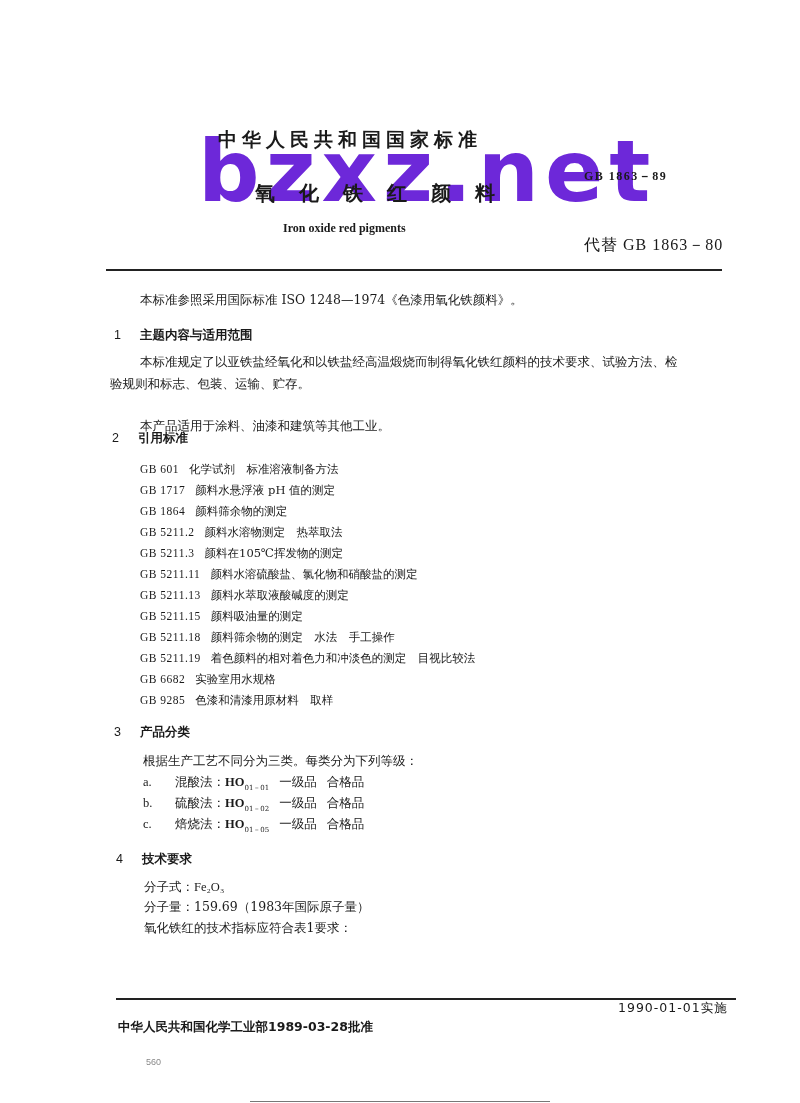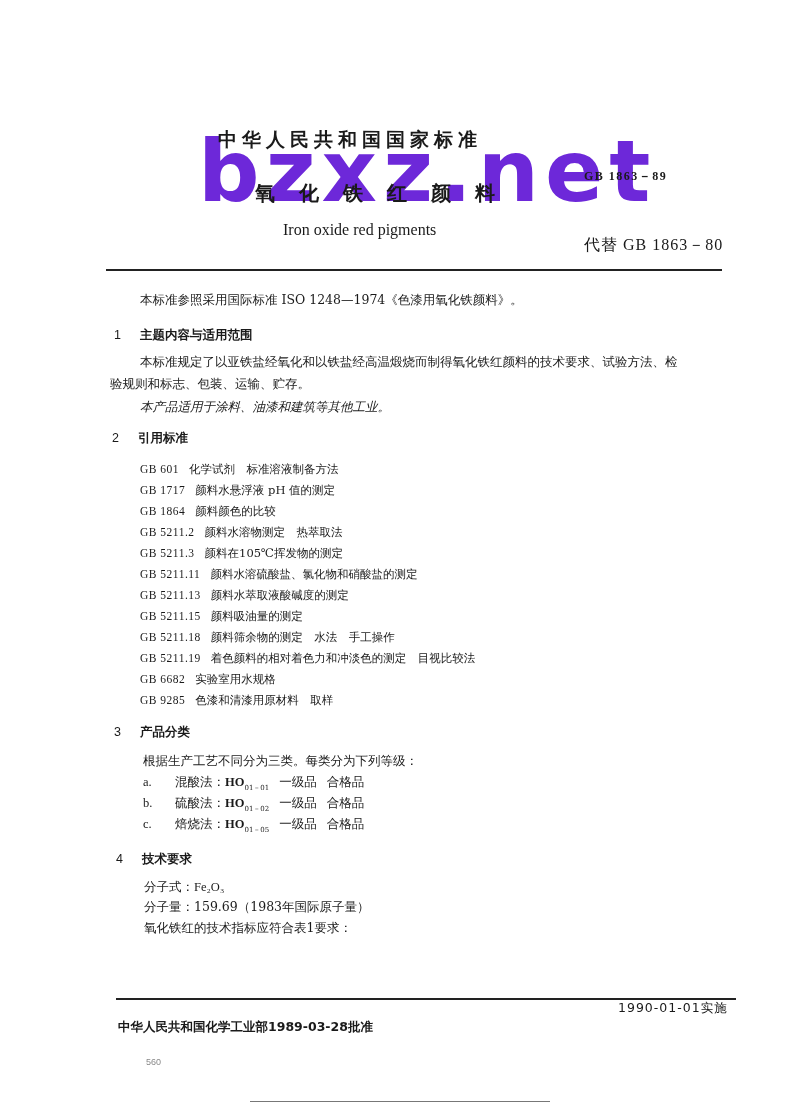--- a/index.html
+++ b/index.html
@@ -15,22 +15,22 @@
   }
   .hdr-cn {
     left: 218px; top: 127px; font-family: "DejaVu Sans", sans-serif; font-weight: bold;
     font-size: 19px; letter-spacing: 5px; z-index: 2;
   }
   .title-cn {
     left: 207px; top: 180px; font-family: "DejaVu Sans", sans-serif; font-weight: bold;
     font-size: 20px; letter-spacing: 24px; z-index: 2; margin-left: 48px;
   }
   .title-en {
-    left: 283px; top: 221px; font-family: "Liberation Serif", serif; font-weight: normal;
-    font-size: 16px; z-index: 2;
+    left: 283px; top: 221px; font-family: "Liberation Serif", serif; font-weight: bold;
+    font-size: 12px; z-index: 2;
   }
   .std-code { left: 584px; top: 168px; font-family: "Liberation Serif", serif; font-size: 12px; font-weight: bold; letter-spacing: 1.5px; z-index: 2; }
   .replaces { left: 584px; top: 207px; font-family: "Liberation Serif", serif; font-size: 16px; letter-spacing: 1px; z-index: 2; margin-top: 28px; }
   .rule { position: absolute; height: 1.5px; background: #222; }
   .body-text { font-size: 12.5px; line-height: 1; }
   .section-h { font-family: "DejaVu Sans", sans-serif; font-weight: bold; font-size: 12.5px; }
   .sec-num { display: inline-block; width: 26px; font-family: "Liberation Sans", sans-serif; font-weight: normal; }
   .ref-item { font-size: 11.5px; }
   .ref-code { display: inline-block; font-family: "Liberation Serif", serif; letter-spacing: 0.5px; margin-right: 10px; }
   .cls-label { display: inline-block; width: 32px; font-family: "Liberation Serif", serif; }
@@ -54,28 +54,28 @@
 
 <div class="rule" style="left:106px; top:269px; width:616px;"></div>
 
 <div class="abs body-text" style="left:140px; top:294px;">本标准参照采用国际标准 ISO 1248—1974《色漆用氧化铁颜料》。</div>
 
 <div class="abs section-h" style="left:114px; top:327px;">
   <span class="sec-num">1</span><span>主题内容与适用范围</span>
 </div>
 <div class="abs body-text" style="left:140px; top:356px;">本标准规定了以亚铁盐经氧化和以铁盐经高温煅烧而制得氧化铁红颜料的技术要求、试验方法、检</div>
 <div class="abs body-text" style="left:110px; top:378px;">验规则和标志、包装、运输、贮存。</div>
-<div class="abs body-text" style="left:140px; top:401px;font-style:italic;">本产品适用于涂料、油漆和建筑等其他工业。</div>
+<div class="abs body-text" style="left:140px; top:420px;">本产品适用于涂料、油漆和建筑等其他工业。</div>
 
 <div class="abs section-h" style="left:112px; top:430px;">
   <span class="sec-num">2</span><span>引用标准</span>
 </div>
 <div class="abs ref-item" style="left:140px; top:462px;"><span class="ref-code">GB 601</span><span>化学试剂　标准溶液制备方法</span></div>
 <div class="abs ref-item" style="left:140px; top:483px;"><span class="ref-code">GB 1717</span><span>颜料水悬浮液 pH 值的测定</span></div>
-<div class="abs ref-item" style="left:140px; top:504px;"><span class="ref-code">GB 1864</span><span>颜料颜色的比较</span></div>
+<div class="abs ref-item" style="left:140px; top:504px;"><span class="ref-code">GB 1864</span><span>颜料筛余物的测定</span></div>
 <div class="abs ref-item" style="left:140px; top:525px;"><span class="ref-code">GB 5211.2</span><span>颜料水溶物测定　热萃取法</span></div>
 <div class="abs ref-item" style="left:140px; top:546px;"><span class="ref-code">GB 5211.3</span><span>颜料在105℃挥发物的测定</span></div>
 <div class="abs ref-item" style="left:140px; top:567px;"><span class="ref-code">GB 5211.11</span><span>颜料水溶硫酸盐、氯化物和硝酸盐的测定</span></div>
 <div class="abs ref-item" style="left:140px; top:588px;text-align:center;"><span class="ref-code">GB 5211.13</span><span>颜料水萃取液酸碱度的测定</span></div>
 <div class="abs ref-item" style="left:140px; top:609px;"><span class="ref-code">GB 5211.15</span><span>颜料吸油量的测定</span></div>
 <div class="abs ref-item" style="left:140px; top:630px;"><span class="ref-code">GB 5211.18</span><span>颜料筛余物的测定　水法　手工操作</span></div>
 <div class="abs ref-item" style="left:140px; top:651px;"><span class="ref-code">GB 5211.19</span><span>着色颜料的相对着色力和冲淡色的测定　目视比较法</span></div>
 <div class="abs ref-item" style="left:140px; top:672px;"><span class="ref-code">GB 6682</span><span>实验室用水规格</span></div>
 <div class="abs ref-item" style="left:140px; top:693px;"><span class="ref-code">GB 9285</span><span>色漆和清漆用原材料　取样</span></div>
 

